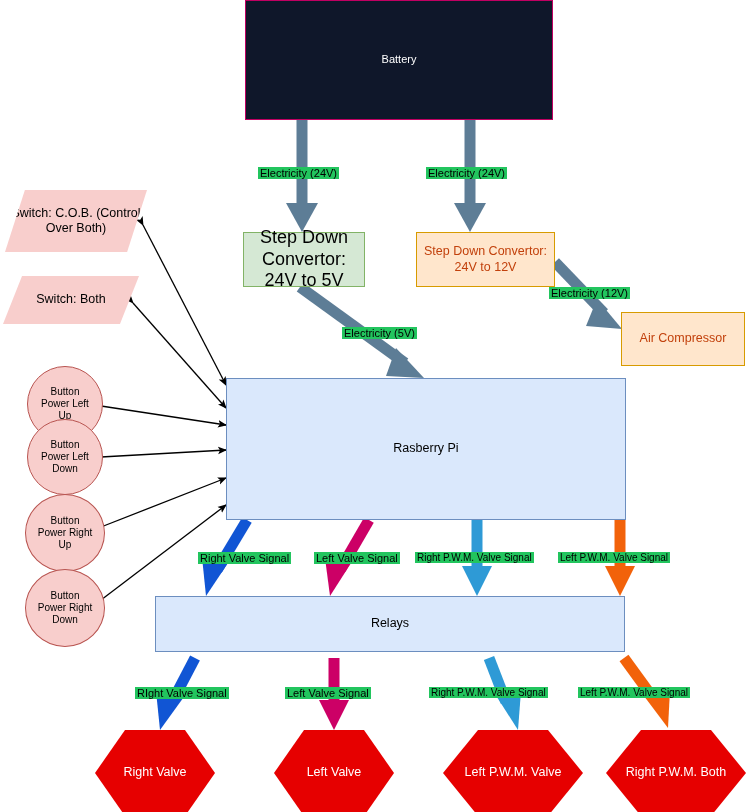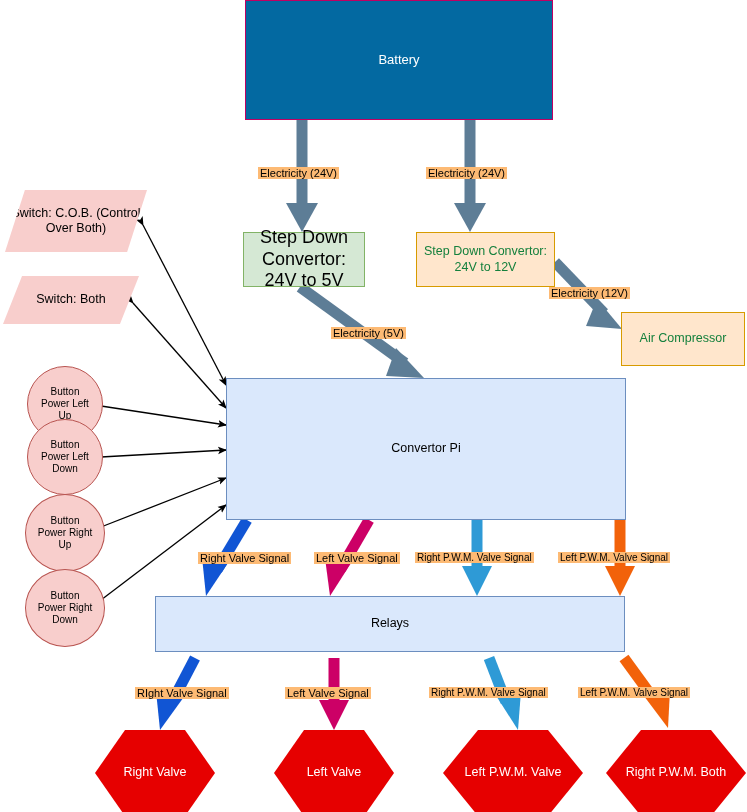--- a/index.html
+++ b/index.html
@@ -37,35 +37,35 @@
   }
   .node .lbl {
     display: block;
     width: 100%;
     padding: 0 4px;
     box-sizing: border-box;
   }
 
   
   .rect-battery {
-    background: #0369a1;
+    background: #0f172a;
     border: 1px solid #C00062;
     color: #ffffff;
-    font-size: 13px;
+    font-size: 11px;
   }
   .rect-green {
     background: #D5E8D4;
     border: 1px solid #82B366;
     color: #000000;
     font-size: 18px;
   }
   .rect-orange {
     background: #FFE6CC;
     border: 1px solid #D79B00;
-    color: #15803d;
+    color: #c2410c;
     font-size: 12.5px;
   }
   .rect-blue {
     background: #DAE8FC;
     border: 1px solid #6C8EBF;
     color: #000000;
     font-size: 12.5px;
   }
   .para-pink {
     background: #F8CECC;
@@ -89,21 +89,21 @@
     font-size: 12.5px;
     -webkit-clip-path: polygon(25% 0%, 75% 0%, 100% 50%, 75% 100%, 25% 100%, 0% 50%);
     clip-path: polygon(25% 0%, 75% 0%, 100% 50%, 75% 100%, 25% 100%, 0% 50%);
   }
 
   
   .edge-label {
     position: absolute;
     font-size: 11px;
     color: #000000;
-    background: #fdba74;
+    background: #22c55e;
     padding: 0 2px;
     white-space: nowrap;
     line-height: 1.1;
   }
   .edge-label.small {
     font-size: 10px;
   }
 </style>
 </head>
 <body>
@@ -197,21 +197,21 @@
     <g>
       <path d="M624,658 L656,702" stroke="#F2620A" stroke-width="11" fill="none"></path>
       <path d="M641,692 L668,728 L670,690 z" fill="#F2620A"></path>
     </g>
   </svg>
 
   <div class="edge-label" style="left:258px; top:167px;">Electricity (24V)</div>
 
   <div class="edge-label" style="left:426px; top:167px;">Electricity (24V)</div>
 
-  <div class="edge-label" style="left:331px; top:327px;">Electricity (5V)</div>
+  <div class="edge-label" style="left:342px; top:327px;">Electricity (5V)</div>
 
   <div class="edge-label" style="left:549px; top:287px;text-align:center;">Electricity (12V)</div>
 
   <div class="edge-label" style="left:198px; top:552px;">Right Valve Signal</div>
 
   <div class="edge-label" style="left:314px; top:552px;">Left Valve Signal</div>
 
   <div class="edge-label small" style="left:415px; top:552px;">Right P.W.M. Valve Signal</div>
 
   <div class="edge-label small" style="left:558px; top:552px;">Left P.W.M. Valve Signal</div>
@@ -269,21 +269,21 @@
 Up</span>
   </div>
 
   <div class="node circle-pink" style="left:25px; top:569px; width:80px; height:78px;">
     <span class="lbl">Button
 Power Right
 Down</span>
   </div>
 
   <div class="node rect-blue" style="left:226px; top:378px; width:400px; height:142px;">
-    <span class="lbl">Convertor Pi</span>
+    <span class="lbl">Rasberry Pi</span>
   </div>
 
   <div class="node rect-blue" style="left:155px; top:596px; width:470px; height:56px;">
     <span class="lbl">Relays</span>
   </div>
 
   <div class="node hex-red" style="left:95px; top:730px; width:120px; height:86px;">
     <span class="lbl">Right Valve</span>
   </div>
 

